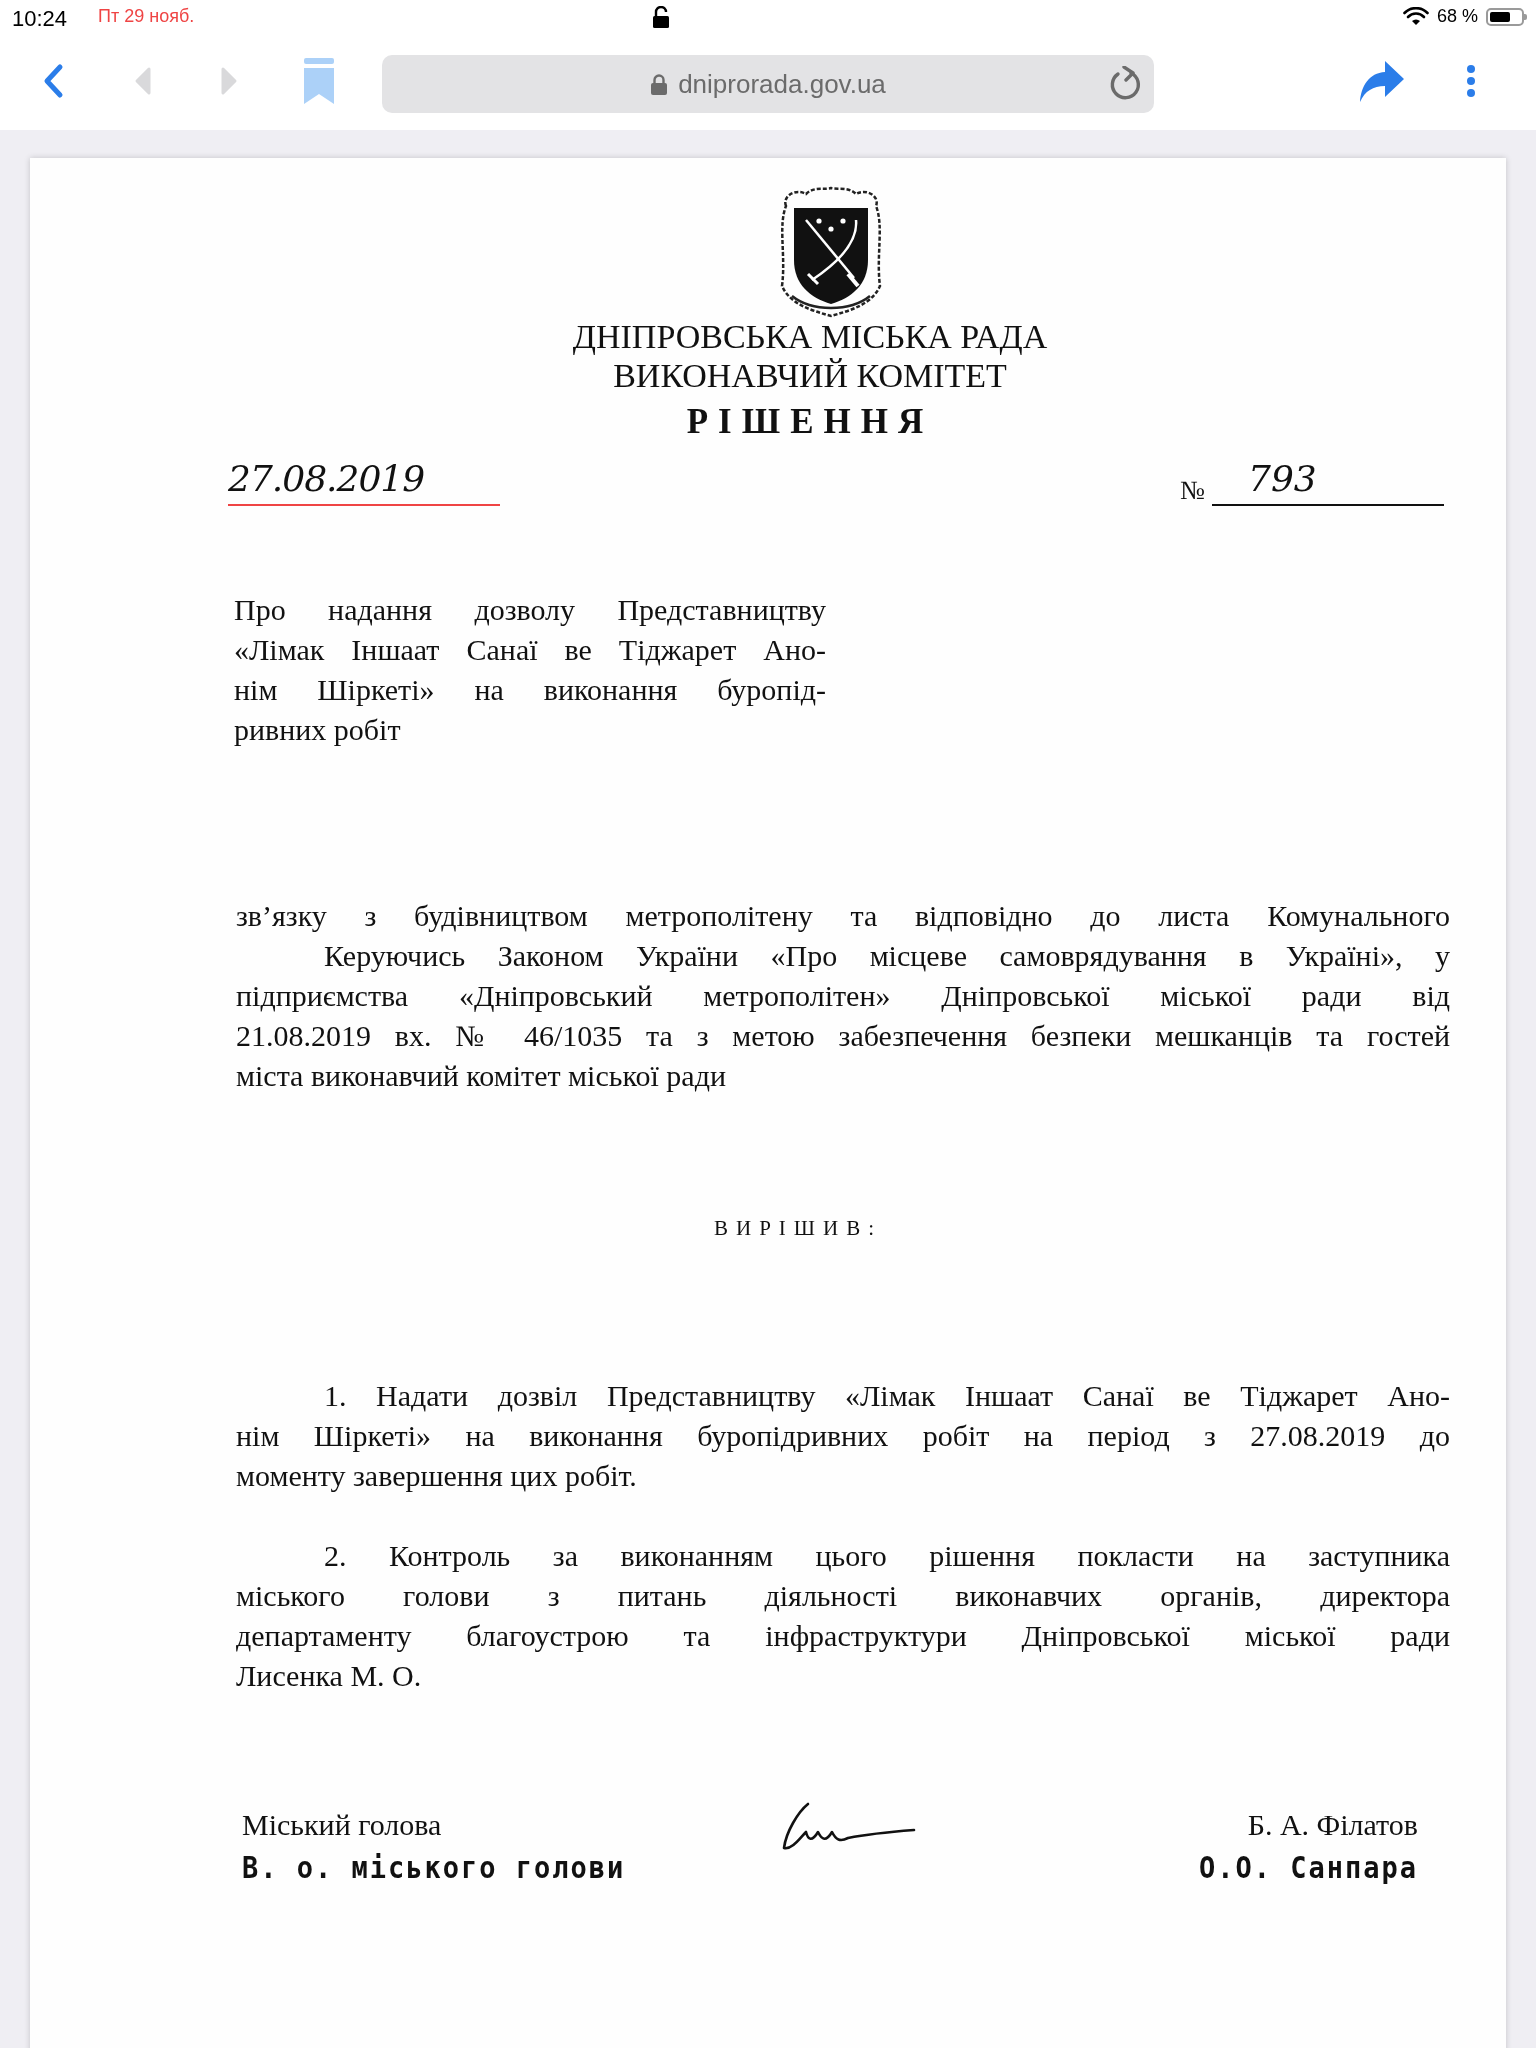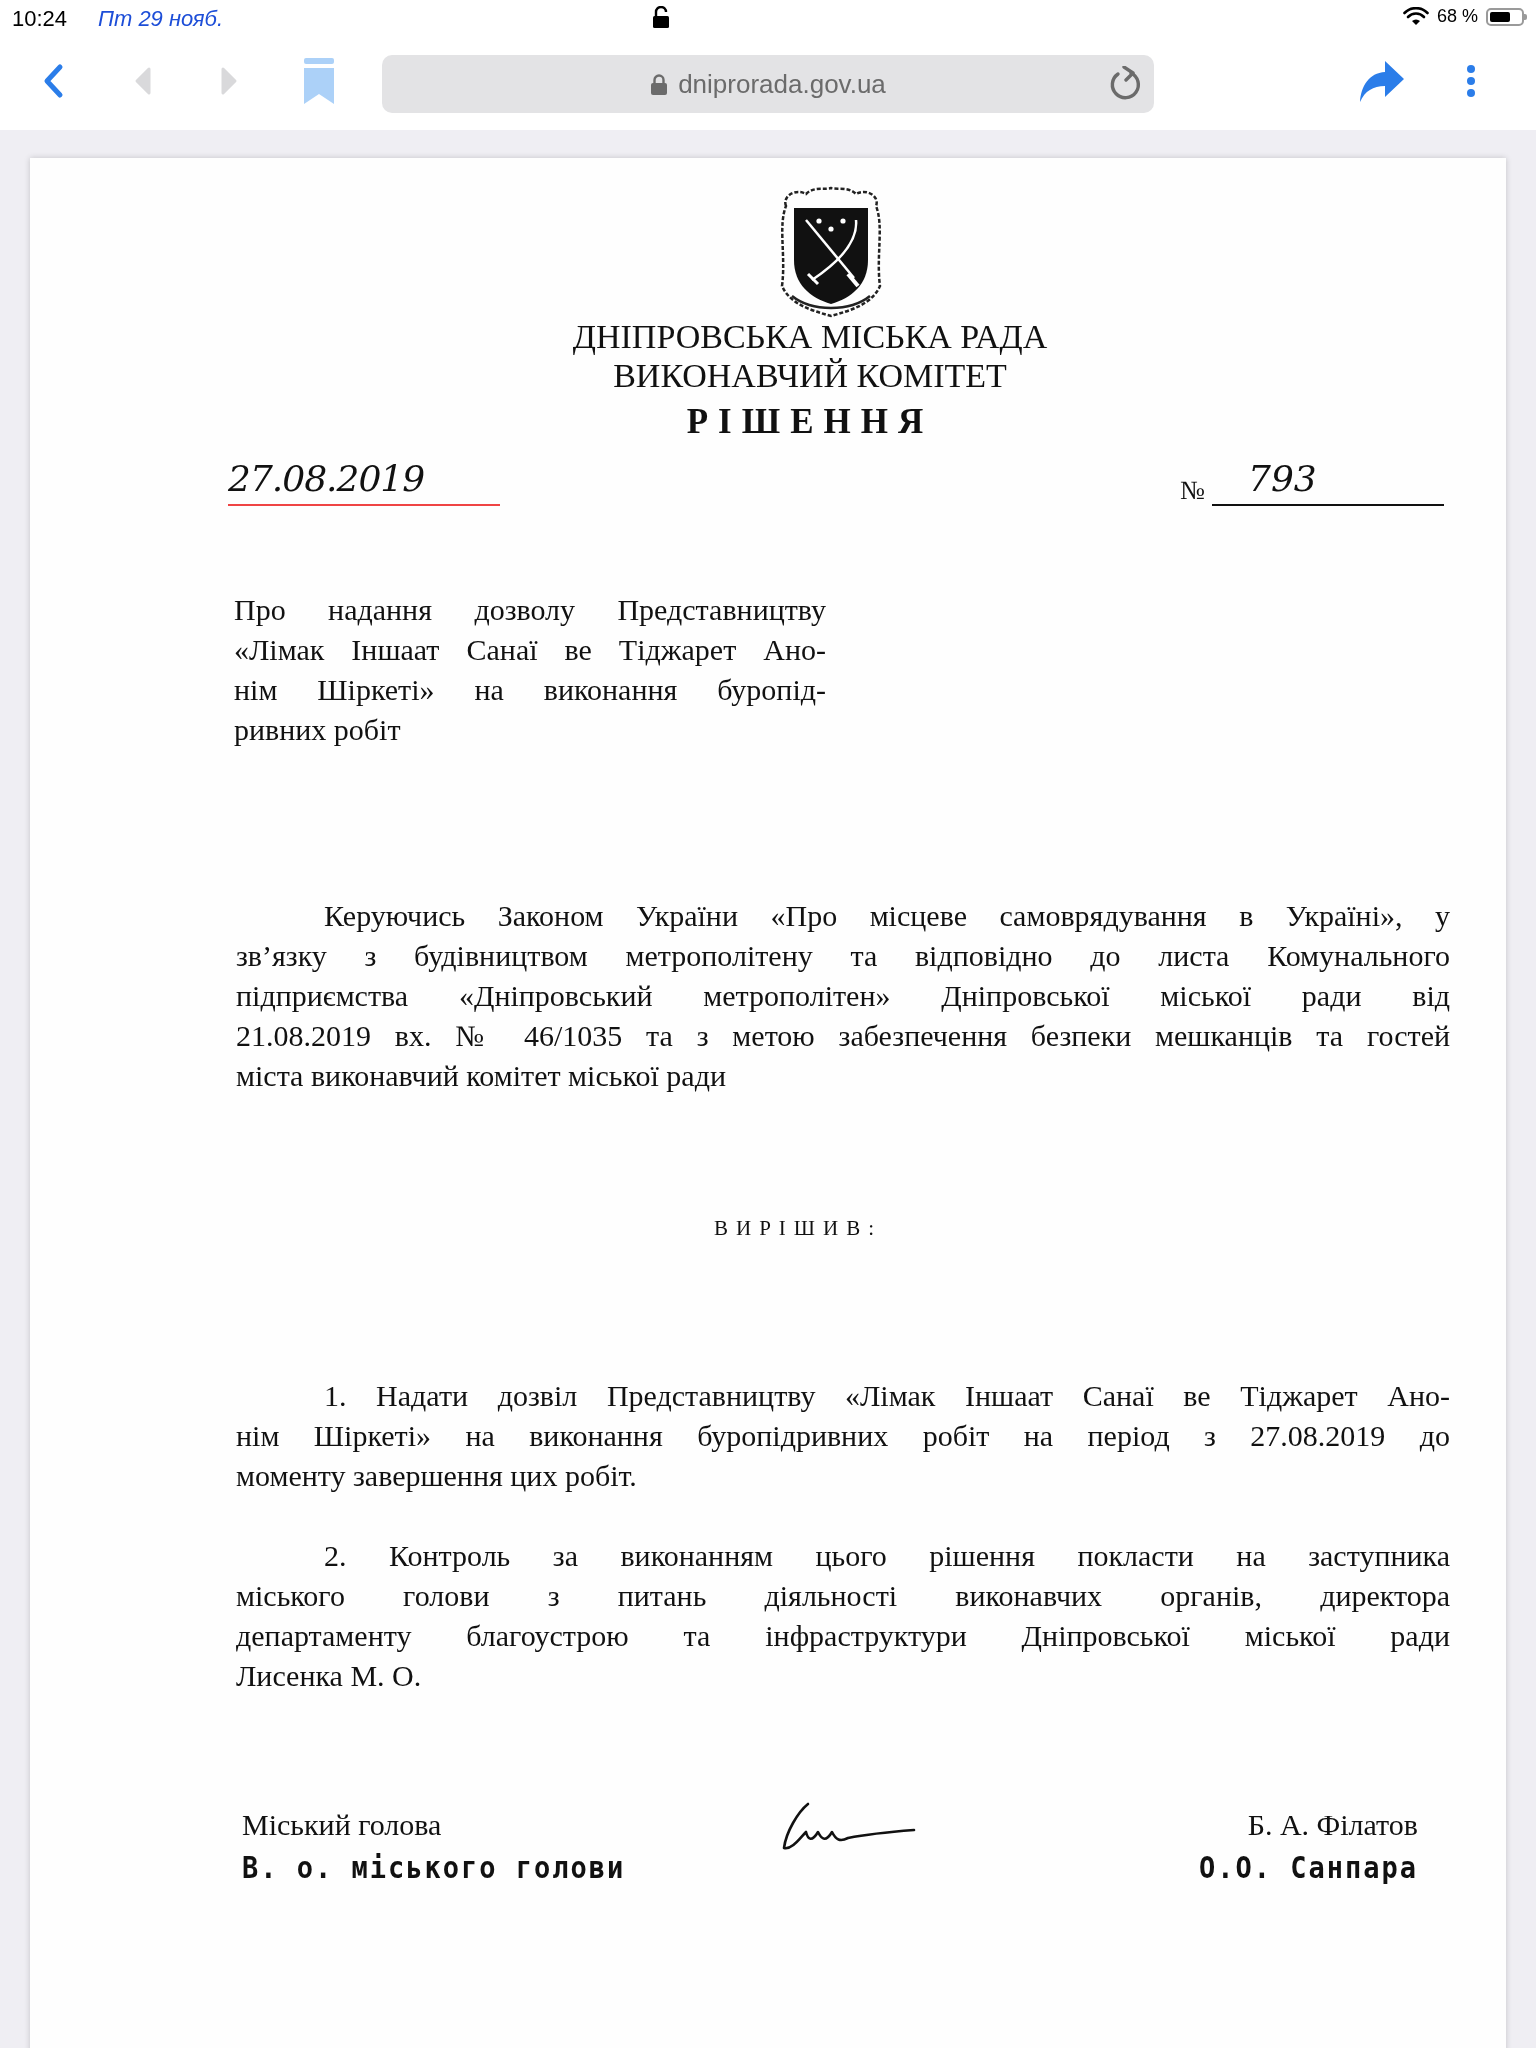--- a/index.html
+++ b/index.html
@@ -8,21 +8,21 @@
     background: #efeef3;
     font-family: "Liberation Sans", sans-serif;
     position: relative;
   }
   
   .statusbar {
     position: absolute; left: 0; top: 0; width: 1536px; height: 40px;
     background: #ffffff;
   }
   .sb-time { position: absolute; left: 12px; top: 6px; font-size: 22px; color: #000; }
-  .sb-date { position: absolute; left: 98px; top: 6px; font-size: 22px; color: #1d4ed8; font-style: italic; }
+  .sb-date { position: absolute; left: 98px; top: 6px; font-size: 18px; color: #ef4444; }
   .sb-lock { position: absolute; left: 652px; top: 6px; width: 18px; height: 22px; }
   .sb-right { position: absolute; right: 12px; top: 6px; display: flex; align-items: center; gap: 8px; }
   .sb-batt-pct { font-size: 18px; color: #000; }
   .battery { width: 38px; height: 18px; border: 2px solid #9a9a9a; border-radius: 5px; position: relative; box-sizing: border-box; }
   .battery .fill { position: absolute; left: 2px; top: 2px; bottom: 2px; background: #000; border-radius: 2px; }
   .battery::after { content: ""; position: absolute; right: -5px; top: 4px; width: 3px; height: 6px; background: #9a9a9a; border-radius: 0 2px 2px 0; }
 
   
   .toolbar {
     position: absolute; left: 0; top: 40px; width: 1536px; height: 90px;
@@ -185,22 +185,22 @@
     </div>
 
     <div class="subject">
       <span class="l" style="text-align-last: justify;">Про надання  дозволу  Представництву</span>
       <span class="l" style="text-align-last: justify;">«Лімак Іншаат Санаї ве Тіджарет Ано-</span>
       <span class="l" style="text-align-last: justify; word-spacing: 8px;">нім  Шіркеті»  на  виконання  буропід-</span>
       <span class="l last">ривних робіт</span>
     </div>
 
     <div class="para preamble">
+      <span class="l">зв’язку з будівництвом метрополітену та відповідно до листа Комунального</span>
       <span class="l indent">Керуючись Законом України «Про місцеве самоврядування в Україні», у</span>
-      <span class="l">зв’язку з будівництвом метрополітену та відповідно до листа Комунального</span>
       <span class="l">підприємства «Дніпровський метрополітен» Дніпровської міської ради від</span>
       <span class="l">21.08.2019 вх. № 46/1035 та з метою забезпечення безпеки мешканців та гостей</span>
       <span class="l last">міста виконавчий комітет міської ради</span>
     </div>
 
     <div class="resolved">ВИРІШИВ:</div>
 
     <div class="para item1">
       <span class="l indent">1. Надати дозвіл Представництву «Лімак Іншаат Санаї ве Тіджарет Ано-</span>
       <span class="l">нім Шіркеті» на виконання буропідривних робіт на період з 27.08.2019 до</span>

